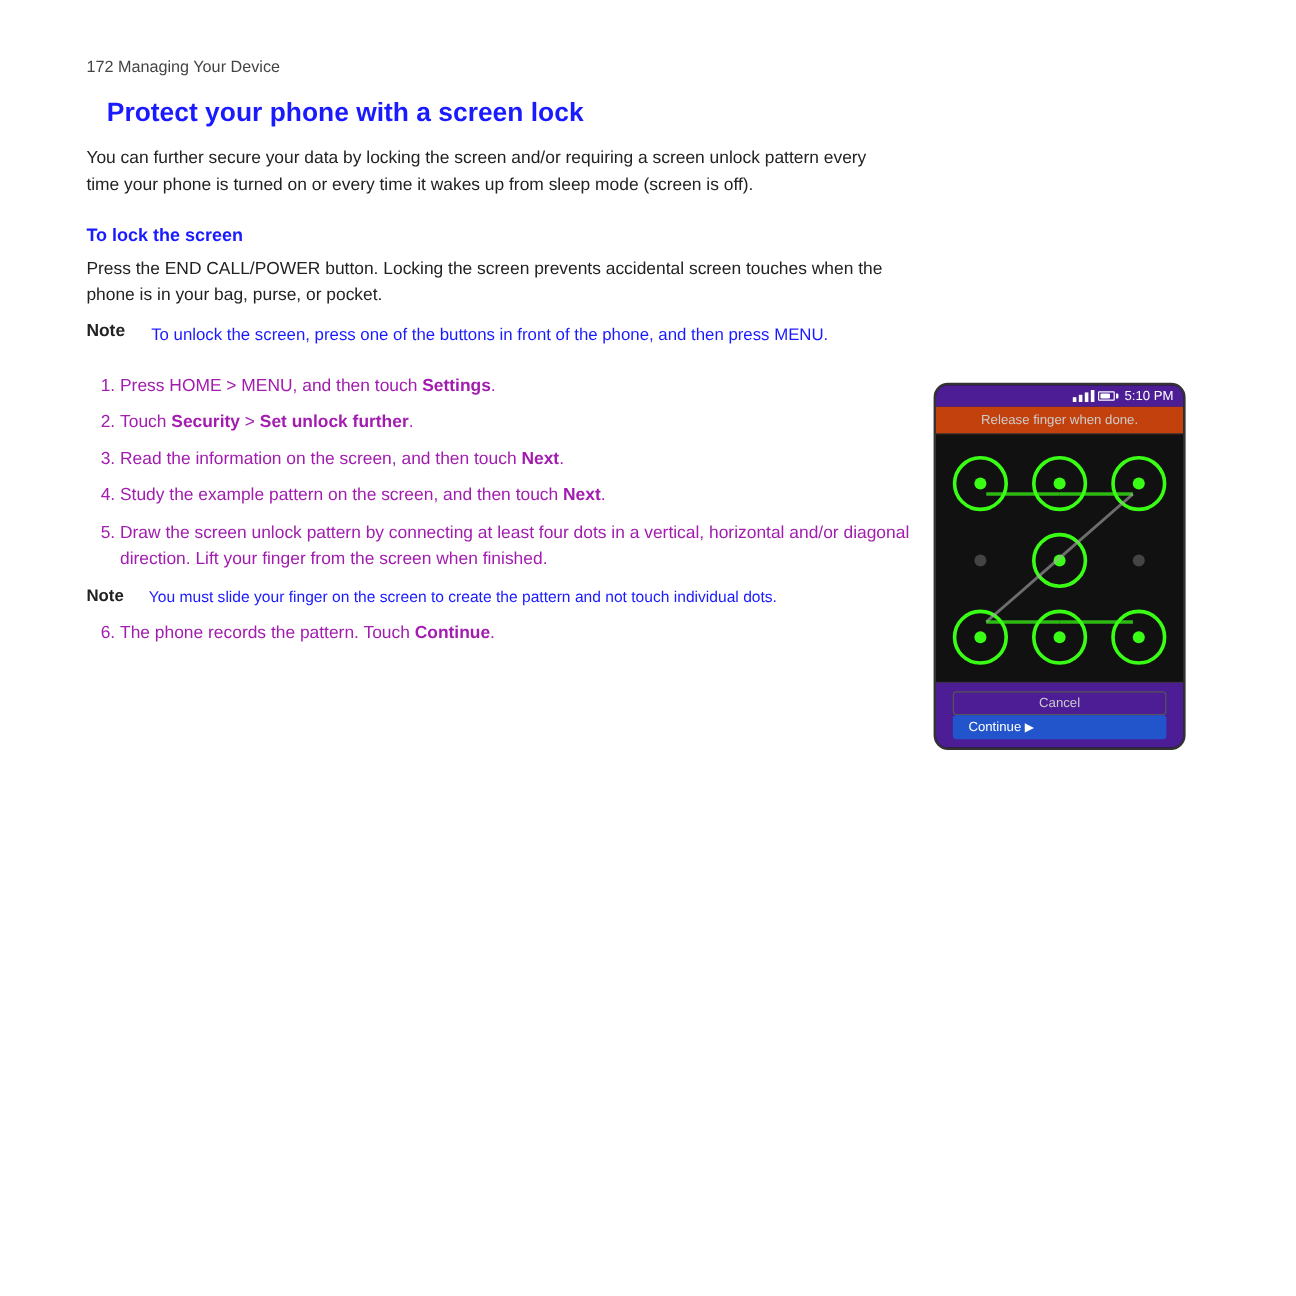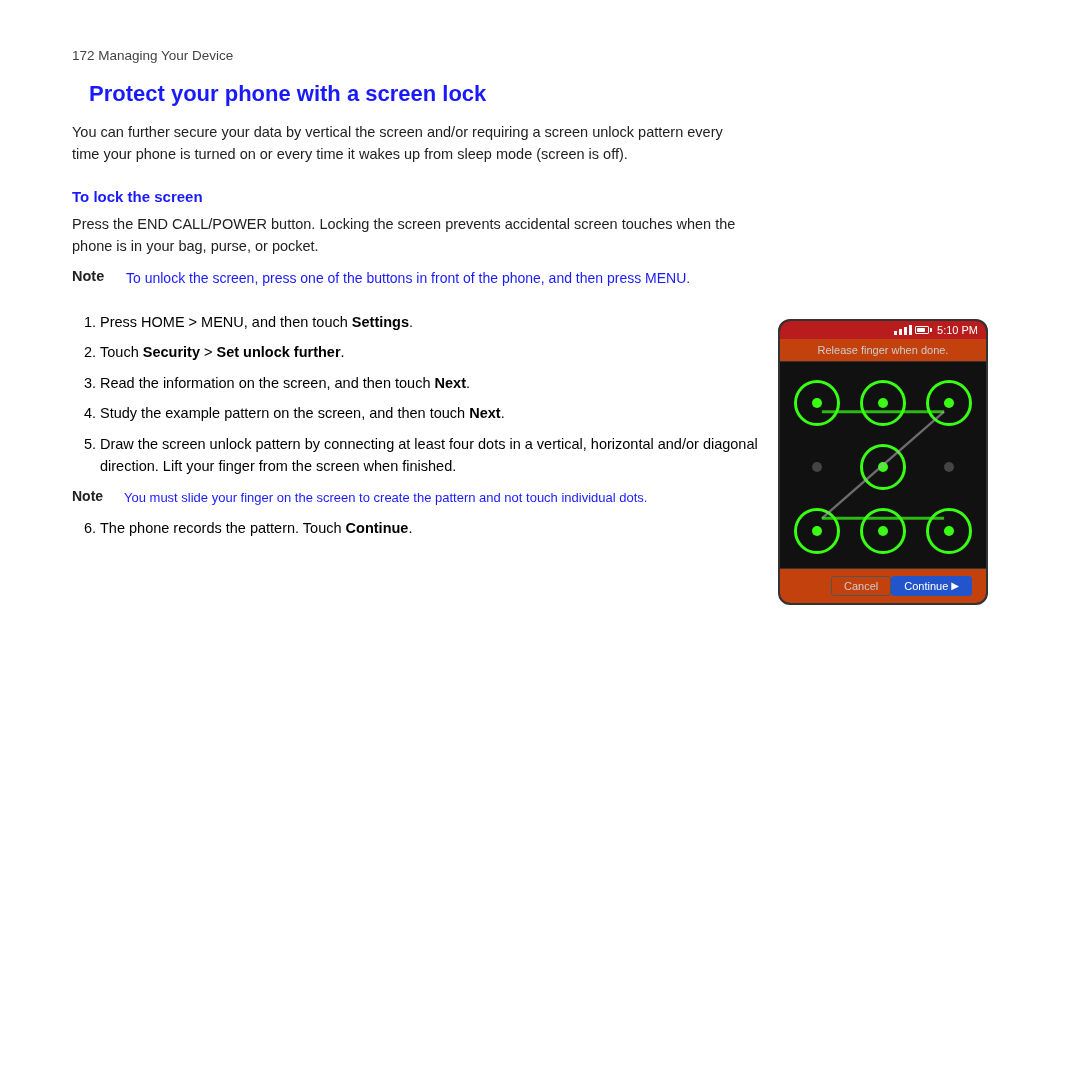--- a/index.html
+++ b/index.html
@@ -76,21 +76,21 @@
       width: 230px;
       margin-left: 20px;
       margin-top: 8px;
     }
     ol {
       padding-left: 28px;
       margin-bottom: 10px;
     }
     ol li {
       font-size: 14.5px;
-      color: #000000;
+      color: #a21caf;
       line-height: 1.55;
       margin-bottom: 8px;
     }
     ol li strong {
       font-weight: bold;
     }
     .step-note {
       display: flex;
       gap: 10px;
       margin-left: 0px;
@@ -110,21 +110,21 @@
     }
     
     .phone-mockup {
       width: 210px;
       background: #111;
       border-radius: 12px;
       overflow: hidden;
       border: 2px solid #333;
     }
     .phone-statusbar {
-      background: #b91c1c;
+      background: #4c1d95;
       display: flex;
       justify-content: flex-end;
       align-items: center;
       padding: 3px 8px;
       gap: 4px;
     }
     .status-icons {
       display: flex;
       gap: 2px;
       align-items: center;
@@ -174,25 +174,26 @@
       background: #444;
     }
     .dot-inner.active {
       background: #39ff14;
     }
     
     .phone-grid-wrapper {
       position: relative;
     }
     .phone-buttons {
-      background: #c2410c;
-      display: flex;
-      justify-content: flex-end;
+      background: #4c1d95;
+      display: flex;
+      justify-content: flex-start;
       padding: 7px 14px;
       border-top: 1px solid #333;
+      flex-direction: column;
     }
     .phone-btn {
       font-size: 11px;
       color: #ccc;
       background: none;
       border: 1px solid #555;
       padding: 3px 12px;
       border-radius: 3px;
       cursor: pointer;
     }
@@ -244,21 +245,21 @@
     }
   </style>
 </head>
 <body>
 
 <div class="page">
   <div class="page-number">172  Managing Your Device</div>
 
   <h1>Protect your phone with a screen lock</h1>
 
-  <p class="intro-text">You can further secure your data by vertical the screen and/or requiring a screen unlock pattern every time your phone is turned on or every time it wakes up from sleep mode (screen is off).</p>
+  <p class="intro-text">You can further secure your data by locking the screen and/or requiring a screen unlock pattern every time your phone is turned on or every time it wakes up from sleep mode (screen is off).</p>
 
   <h2>To lock the screen</h2>
   <p class="section-text">Press the END CALL/POWER button. Locking the screen prevents accidental screen touches when the phone is in your bag, purse, or pocket.</p>
 
   <div class="note-block">
     <span class="note-label">Note</span>
     <span class="note-text">To unlock the screen, press one of the buttons in front of the phone, and then press MENU.</span>
   </div>
 
   <div class="section2">

